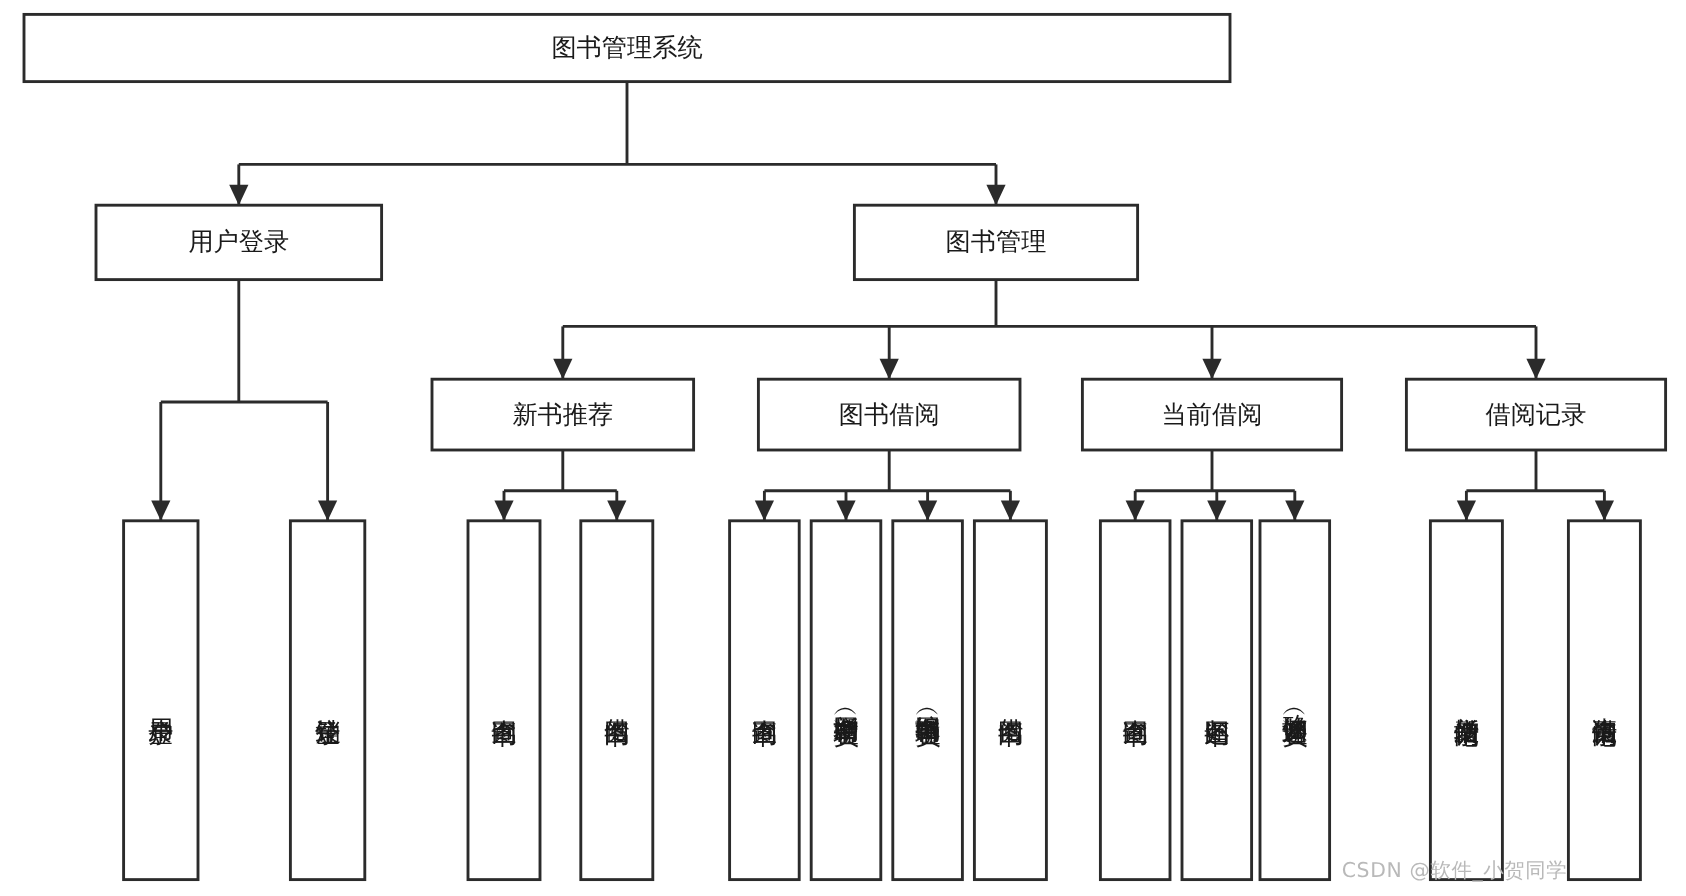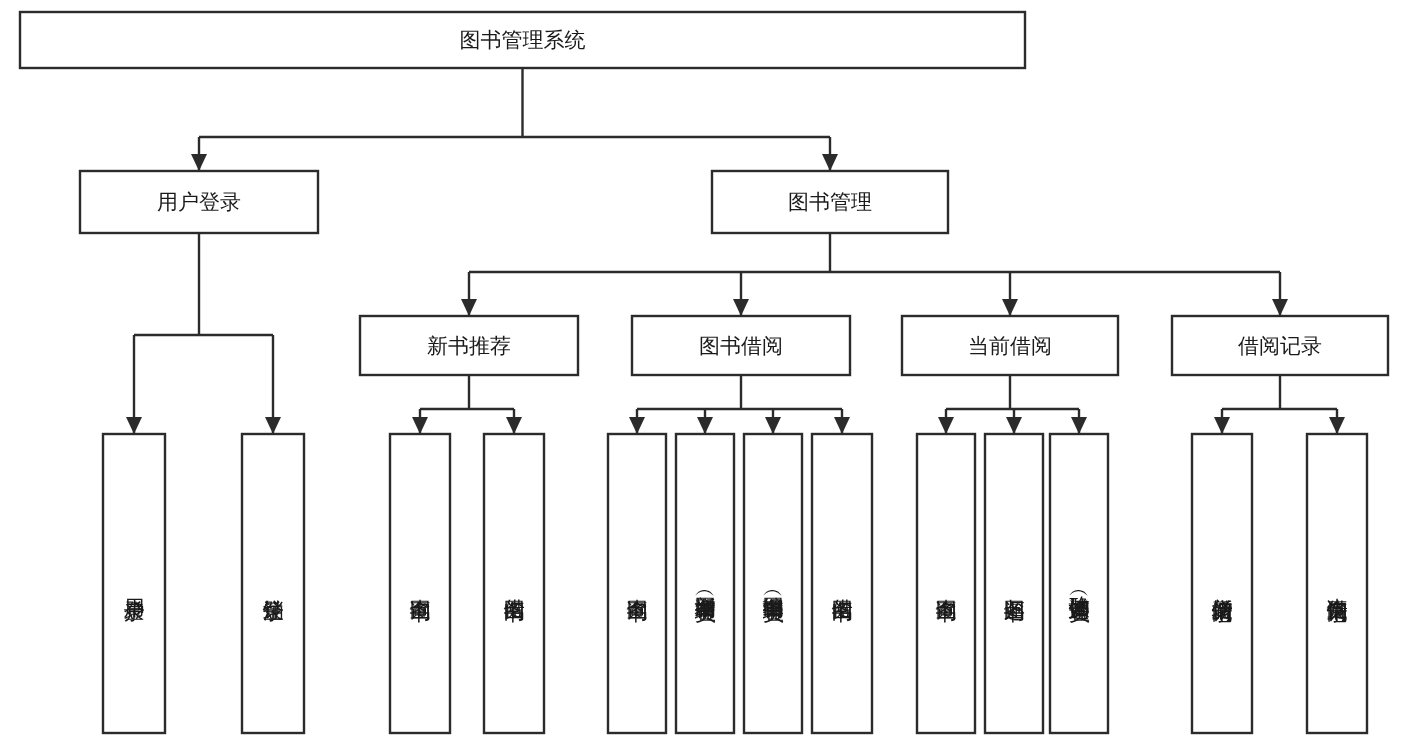--- a/index.html
+++ b/index.html
@@ -169,13 +169,14 @@
       <div class="node-label-v" style="left: 608px; top: 434px; width: 58px; height: 299px;">查询图书</div>
       <div class="node-label-v" style="left: 676px; top: 434px; width: 58px; height: 299px;">新增图书（管理员）</div>
       <div class="node-label-v" style="left: 744px; top: 434px; width: 58px; height: 299px;">编辑图书（管理员）</div>
       <div class="node-label-v" style="left: 812px; top: 434px; width: 60px; height: 299px;">借阅图书</div>
       <div class="node-label-v" style="left: 917px; top: 434px; width: 58px; height: 299px;">查询图书</div>
       <div class="node-label-v" style="left: 985px; top: 434px; width: 58px; height: 299px;">归还图书</div>
       <div class="node-label-v" style="left: 1050px; top: 434px; width: 58px; height: 299px;">确认归还（管理员）</div>
       <div class="node-label-v" style="left: 1192px; top: 434px; width: 60px; height: 299px;">新增借阅记录</div>
       <div class="node-label-v" style="left: 1307px; top: 434px; width: 60px; height: 299px;">查询借阅记录</div>
     </div>
+  <div id="watermark">CSDN @软件_小贺同学</div>
 </div>
 
 </body></html>

